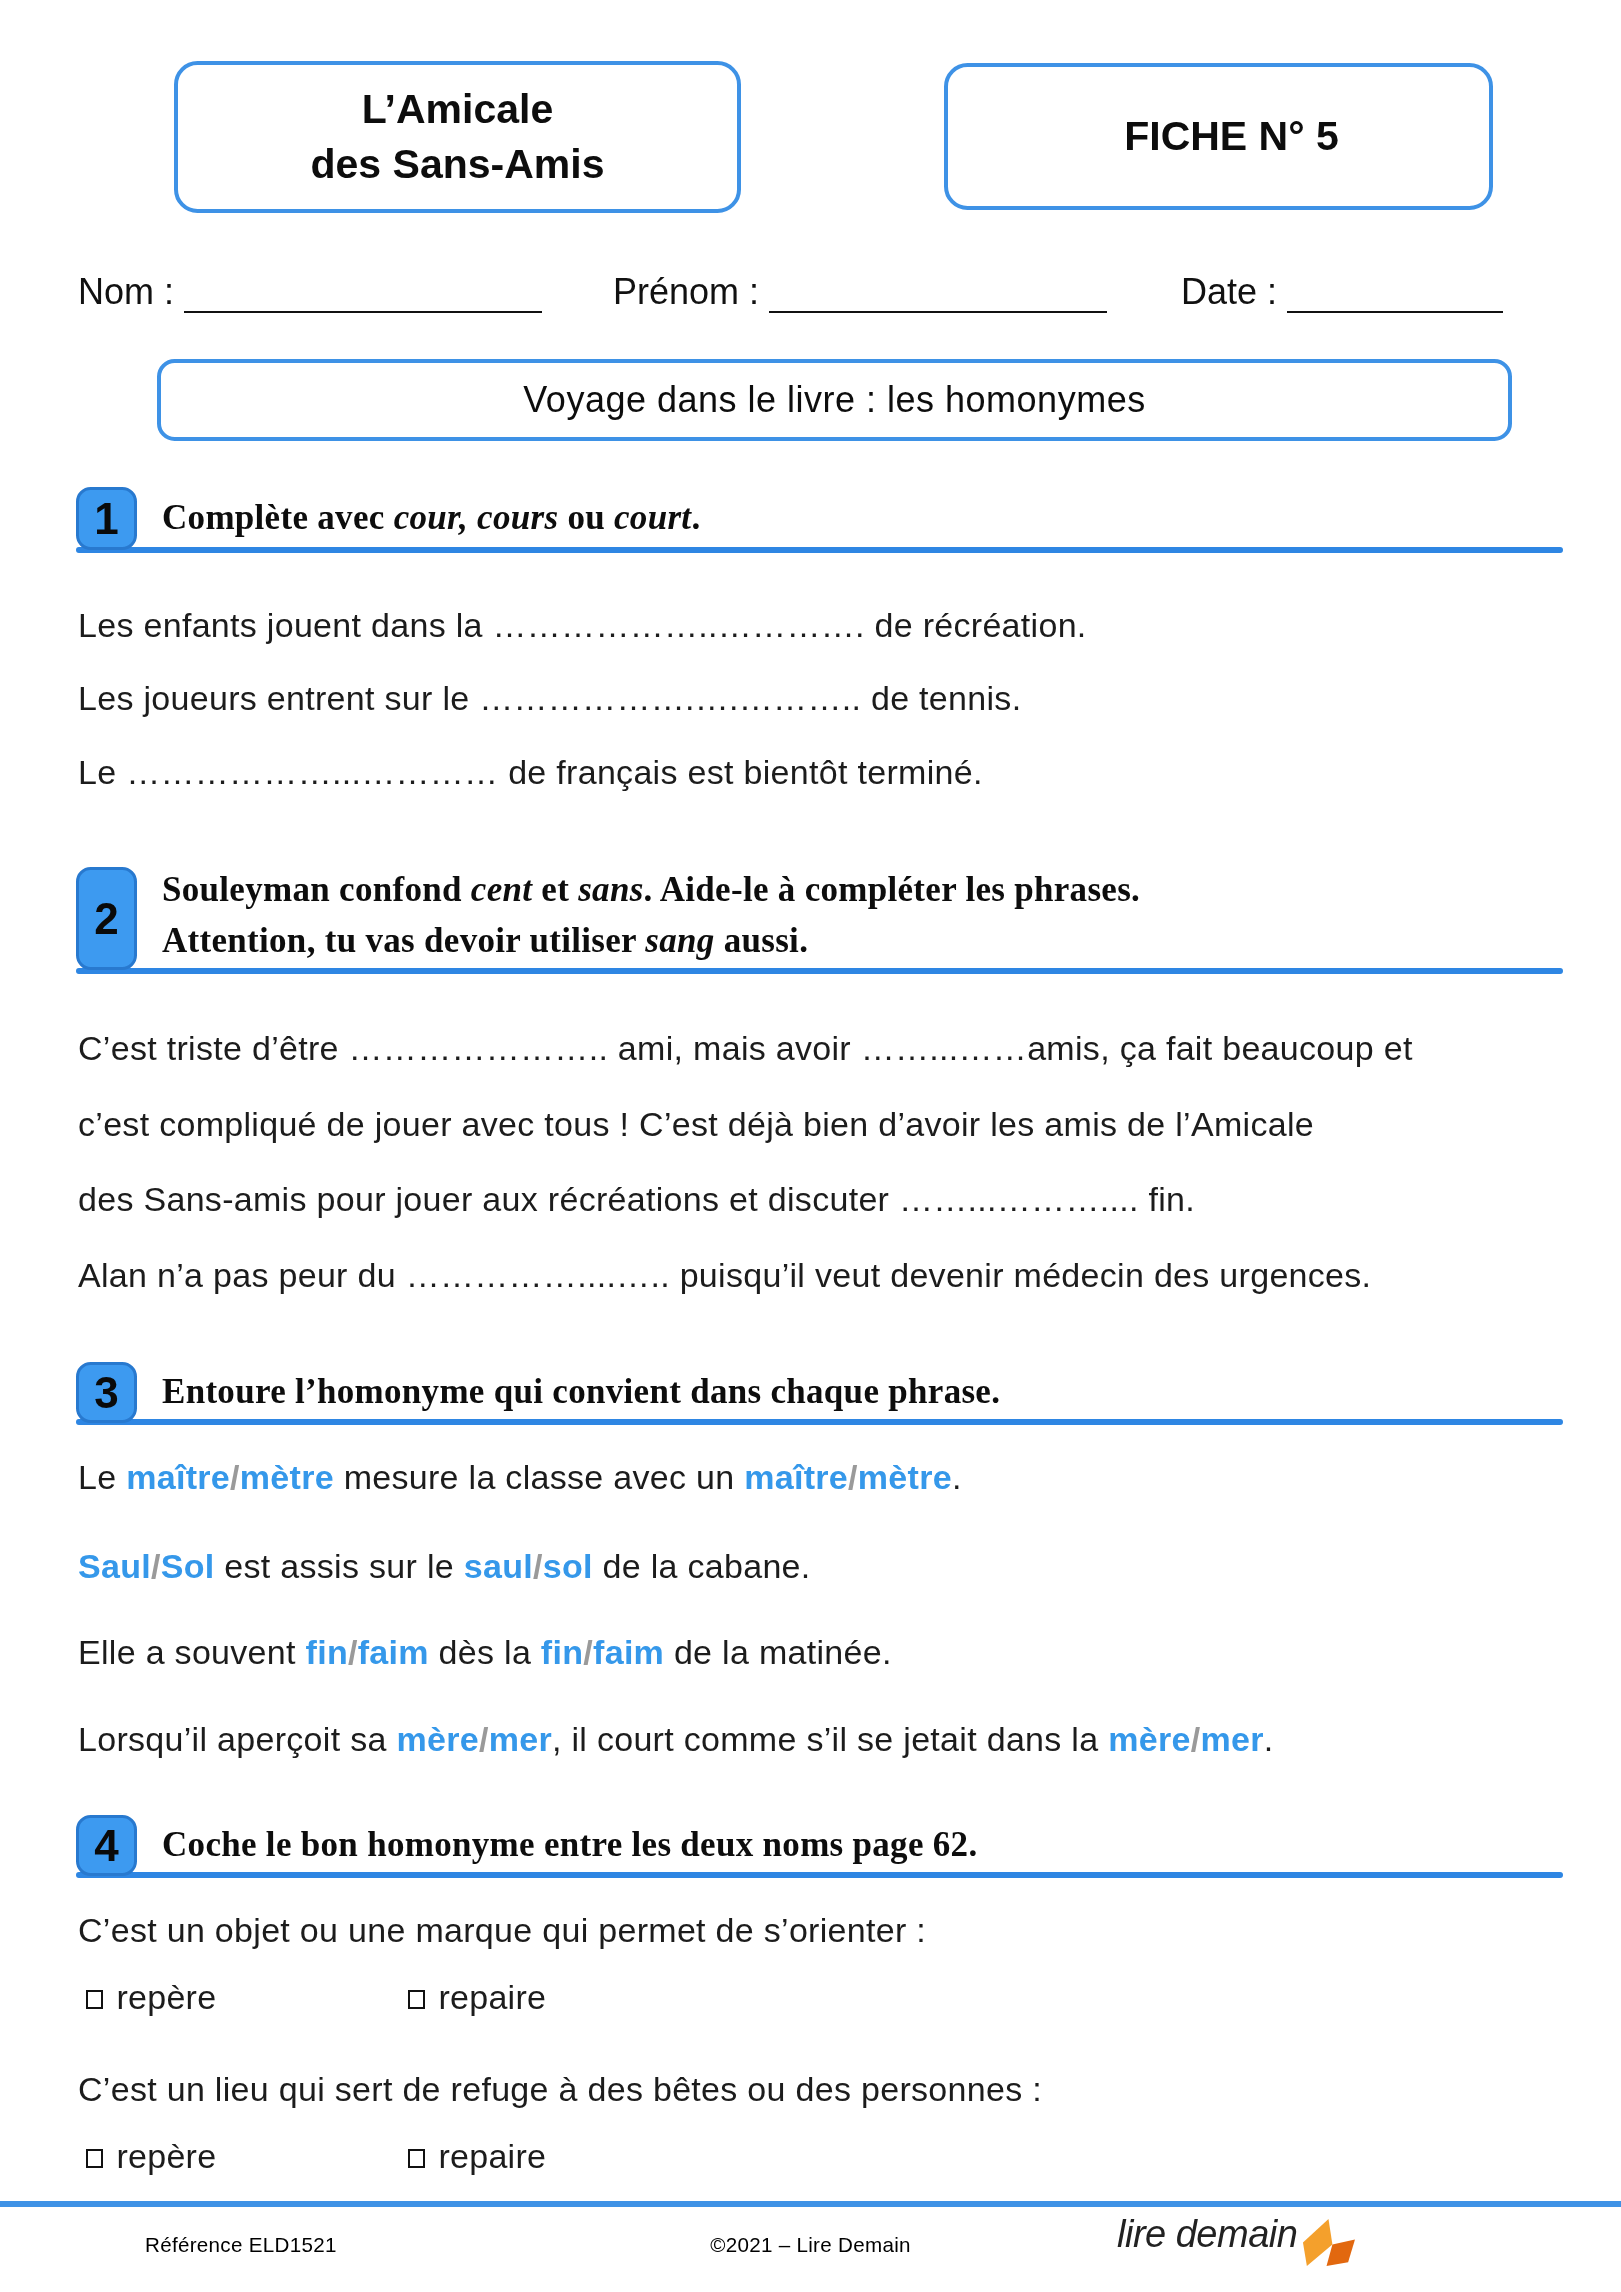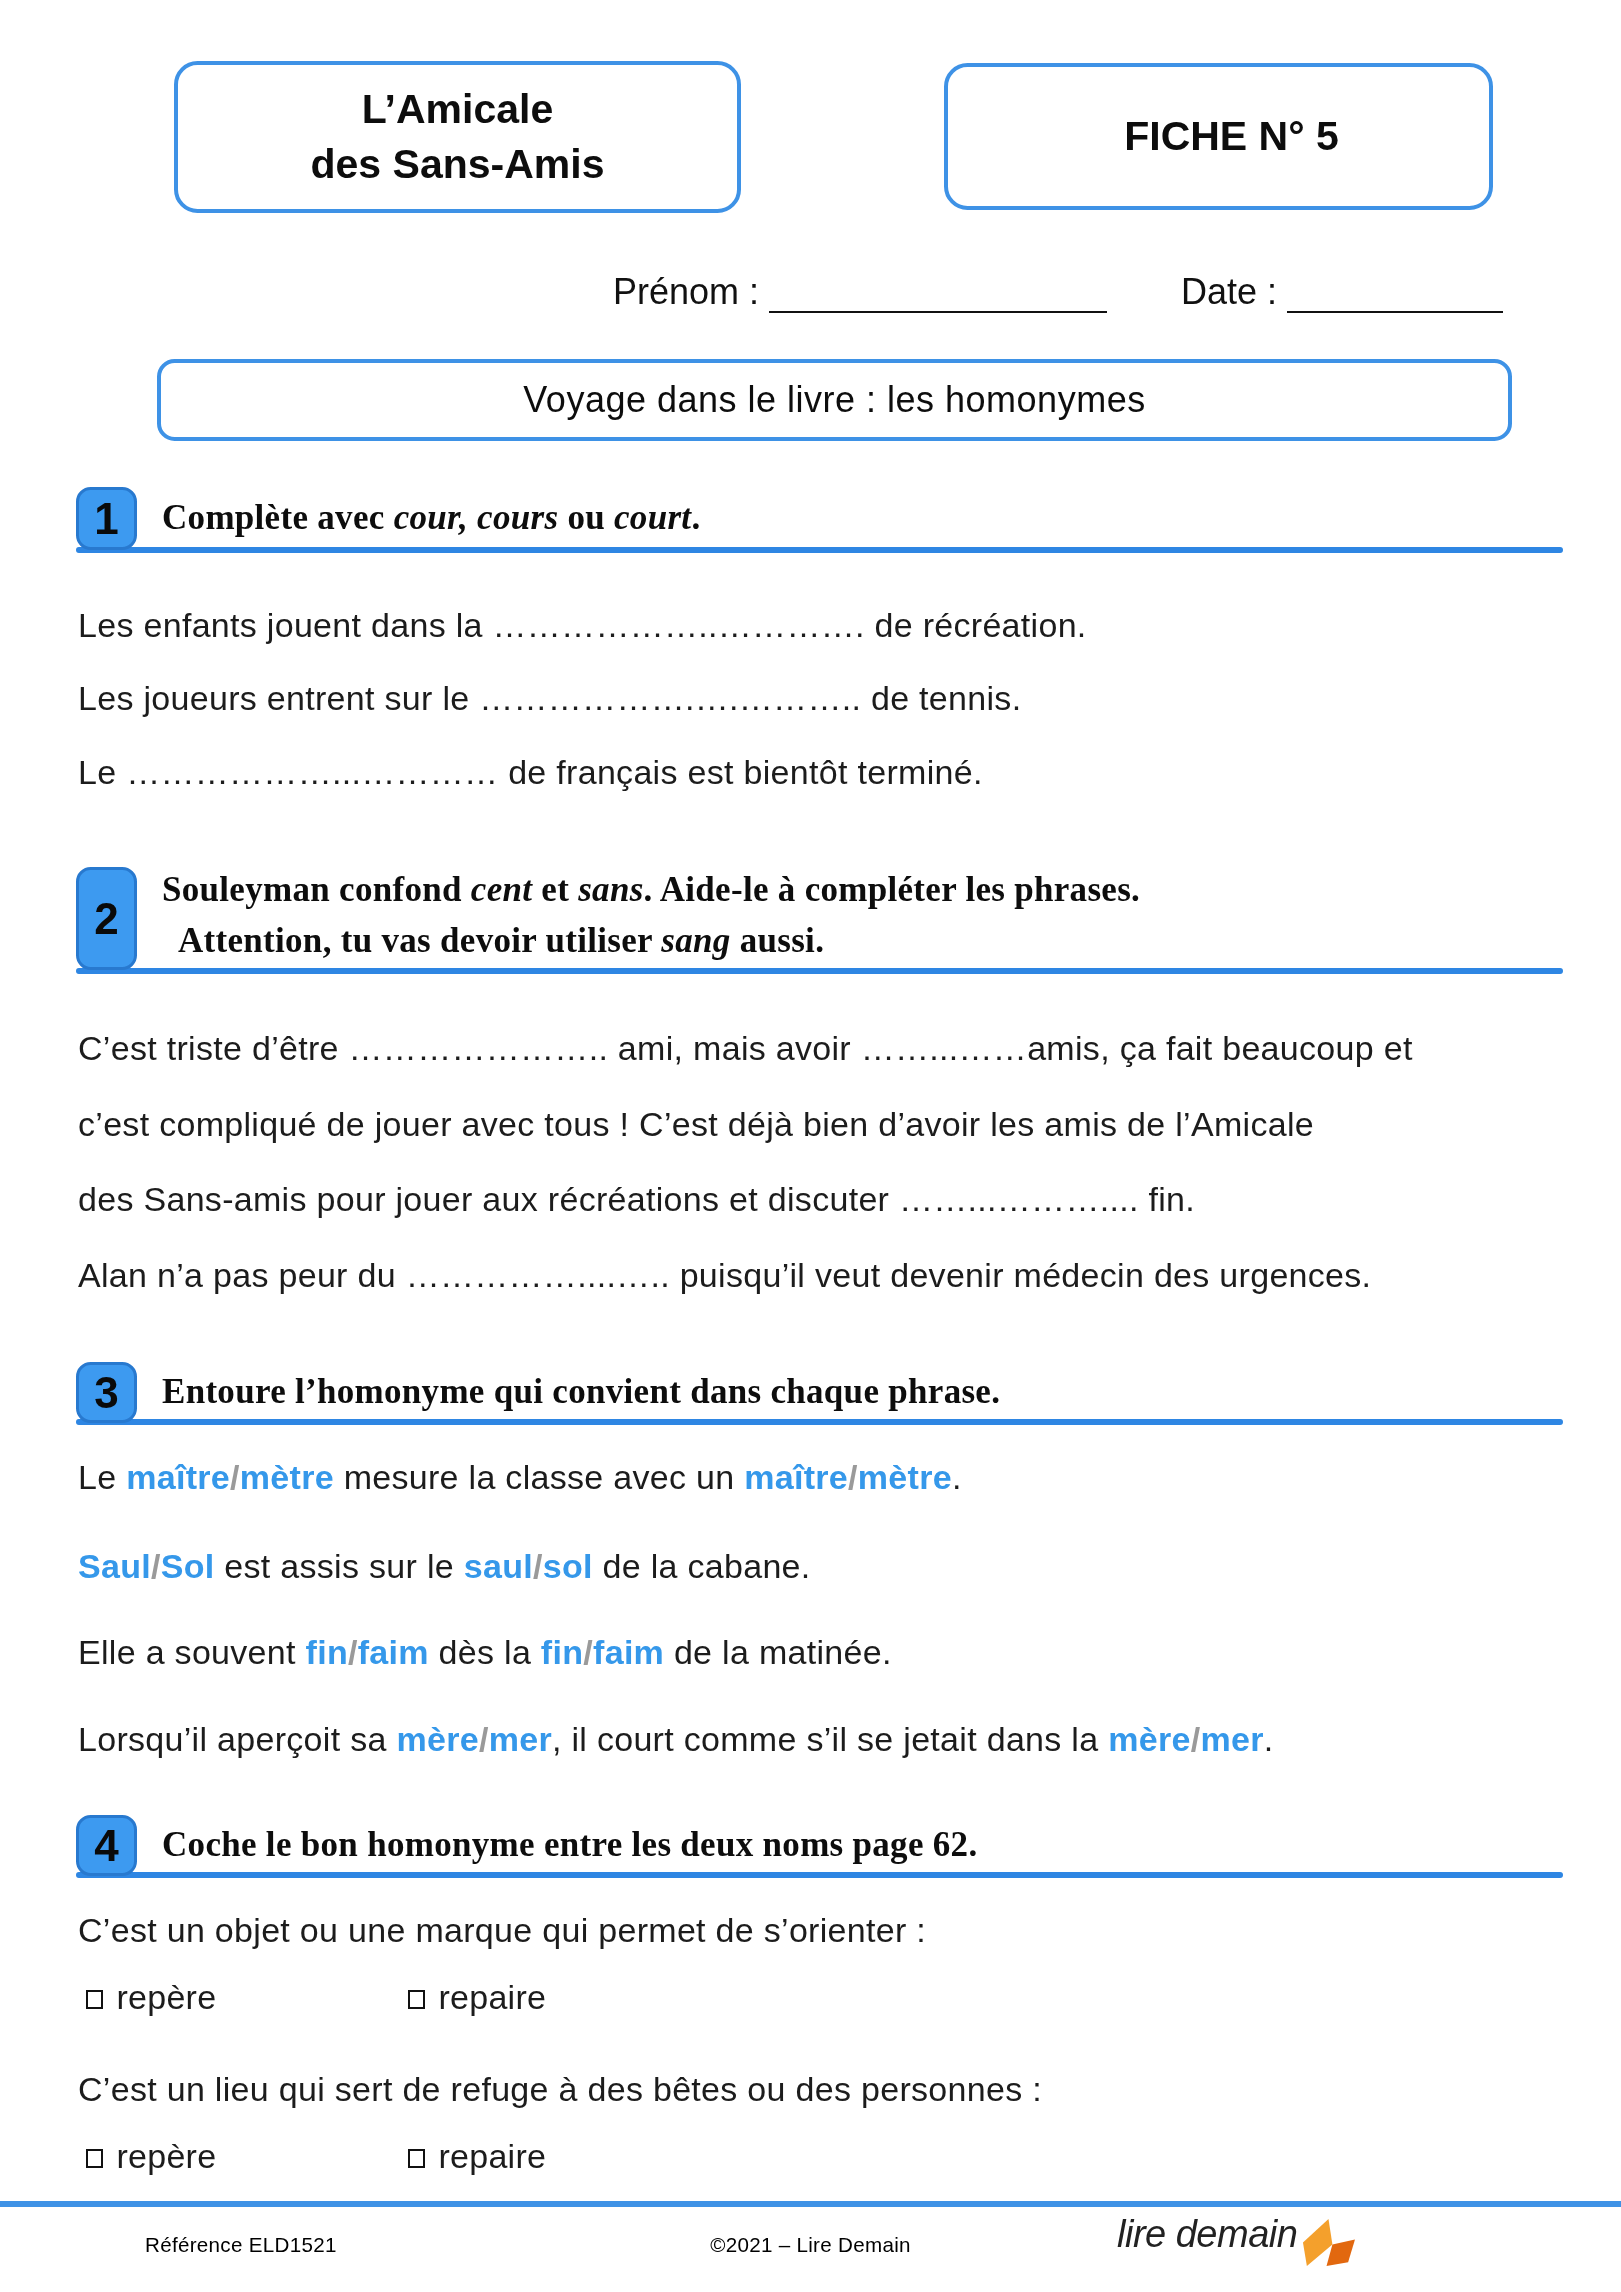--- a/index.html
+++ b/index.html
@@ -55,20 +55,23 @@
     <div class="ttl">
       <div>L’Amicale</div>
       <div>des Sans-Amis</div>
     </div>
   </div>
   <div class="box fiche-box abs">
     <div class="ttl">FICHE N° 5</div>
   </div>
 
   <div class="name-row abs">
+    <div class="name-group" style="left:78px;">
+      <span>Nom :</span><span class="blank-line" style="width:358px;"></span>
+    </div>
     <div class="name-group" style="left:613px;">
       <span>Prénom :</span><span class="blank-line" style="width:338px;"></span>
     </div>
     <div class="name-group" style="left:1181px;">
       <span>Date :</span><span class="blank-line" style="width:216px;"></span>
     </div>
   </div>
 
   <div class="box banner abs">
     <div class="ttl">Voyage dans le livre : les homonymes</div>
@@ -80,21 +83,21 @@
   <div class="sec-heading" style="top:498px;"><span>Complète avec </span><span class="seg-i">cour, cours</span><span> ou </span><span class="seg-i">court</span><span>.</span></div>
   <div class="rule" style="top:547px;"></div>
   <div class="body-line" style="top:606px;">Les enfants jouent dans la ………………..…………. de récréation.</div>
   <div class="body-line" style="top:679px;">Les joueurs entrent sur le ……………….….……….. de tennis.</div>
   <div class="body-line" style="top:753px;">Le ………………...…………  de français est bientôt terminé.</div>
 
   <div class="badge" style="left:76px; top:867px; height:103px;">
       <span>2</span>
     </div>
   <div class="sec-heading" style="top:870px;"><span>Souleyman confond </span><span class="seg-i">cent</span><span> et </span><span class="seg-i">sans</span><span>. Aide-le à compléter les phrases.</span></div>
-  <div class="sec-heading" style="top:921px;margin-left:16px;"><span>Attention, tu vas devoir utiliser </span><span class="seg-i">sang</span><span> aussi.</span></div>
+  <div class="sec-heading" style="top:921px;"><span>Attention, tu vas devoir utiliser </span><span class="seg-i">sang</span><span> aussi.</span></div>
   <div class="rule" style="top:968px;"></div>
   <div class="body-line" style="top:1029px;">C’est triste d’être ………………….. ami, mais avoir ……...……amis, ça fait beaucoup et</div>
   <div class="body-line" style="top:1105px;">c’est compliqué de jouer avec tous ! C’est déjà bien d’avoir les amis de l’Amicale</div>
   <div class="body-line" style="top:1180px;">des Sans-amis pour jouer aux récréations et discuter ……...……….... fin.</div>
   <div class="body-line" style="top:1256px;">Alan n’a pas peur du ……………....….. puisqu’il veut devenir médecin des urgences.</div>
 
   <div class="badge" style="left:76px; top:1362px; height:61px;">
       <span>3</span>
     </div>
   <div class="sec-heading" style="top:1372px;"><span>Entoure l’homonyme qui convient dans chaque phrase.</span></div>

